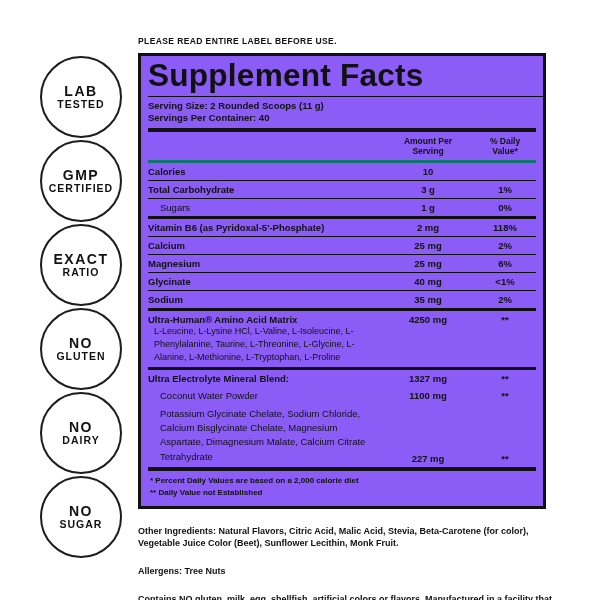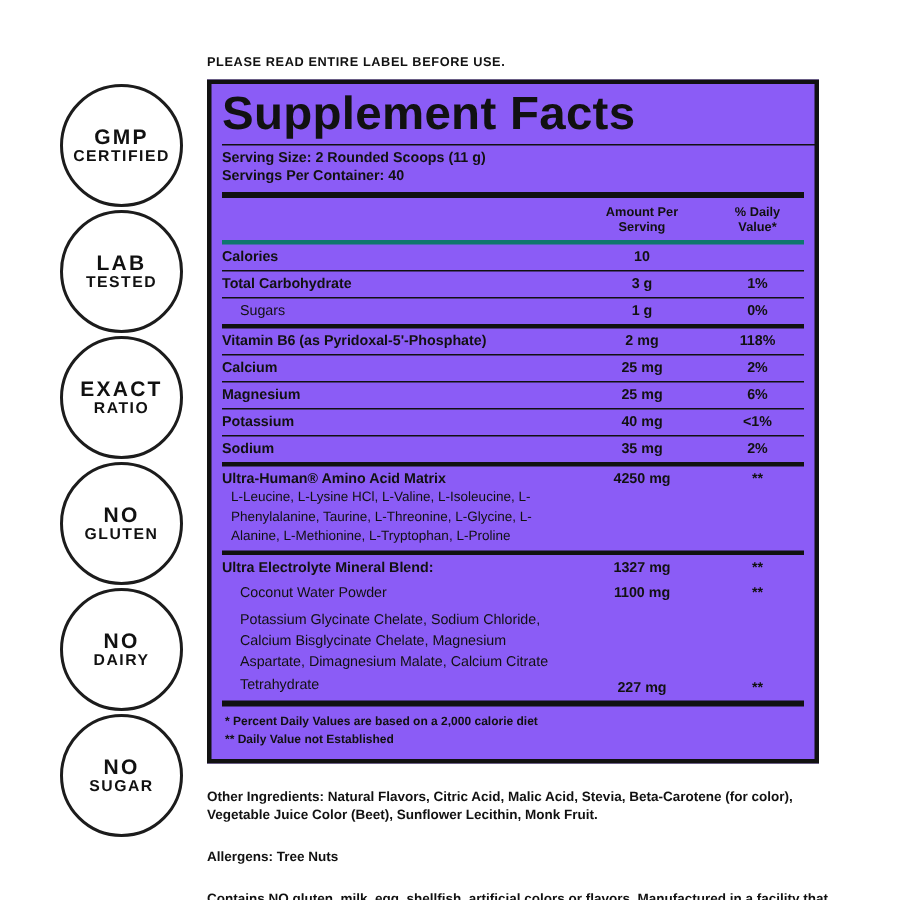--- a/index.html
+++ b/index.html
@@ -50,26 +50,26 @@
   .bottom p{margin:16px 0 8px 0;}
   .bottom .lbl{font-weight:800;}
 </style>
 </head>
 <body>
 
 <div class="canvas">
 
   <div class="badges" id="badges">
       <div class="badge">
+        <span class="b1">LAB</span>
+        <span class="b2">TESTED</span>
+      </div>
+      <div class="badge">
         <span class="b1">GMP</span>
         <span class="b2">CERTIFIED</span>
-      </div>
-      <div class="badge">
-        <span class="b1">LAB</span>
-        <span class="b2">TESTED</span>
       </div>
       <div class="badge">
         <span class="b1">EXACT</span>
         <span class="b2">RATIO</span>
       </div>
       <div class="badge">
         <span class="b1">NO</span>
         <span class="b2">GLUTEN</span>
       </div>
       <div class="badge">
@@ -122,21 +122,21 @@
             <div class="nm"><span class="nm-main">Calcium</span></div>
             <div class="amt">25 mg</div>
             <div class="dv">2%</div>
           </div>
           <div class="row b-thin bold">
             <div class="nm"><span class="nm-main">Magnesium</span></div>
             <div class="amt">25 mg</div>
             <div class="dv">6%</div>
           </div>
           <div class="row b-thin bold">
-            <div class="nm"><span class="nm-main">Potassium</span></div>
+            <div class="nm"><span class="nm-main">Glycinate</span></div>
             <div class="amt">40 mg</div>
             <div class="dv">&lt;1%</div>
           </div>
           <div class="row b-medium bold">
             <div class="nm"><span class="nm-main">Sodium</span></div>
             <div class="amt">35 mg</div>
             <div class="dv">2%</div>
           </div>
           <div class="row b-medium bold">
             <div class="nm"><span class="nm-main">Ultra-Human® Amino Acid Matrix</span><div class="sub">L-Leucine, L-Lysine HCl, L-Valine, L-Isoleucine, L-Phenylalanine, Taurine, L-Threonine, L-Glycine, L-Alanine, L-Methionine, L-Tryptophan, L-Proline</div></div>

